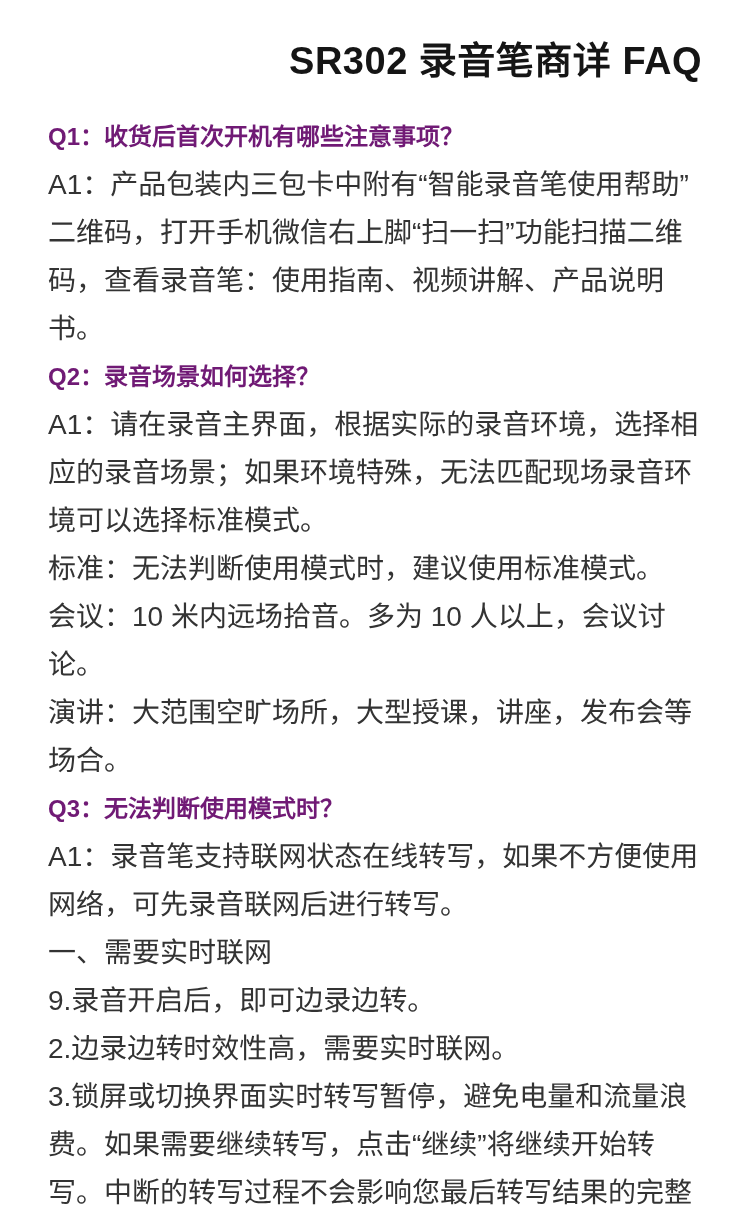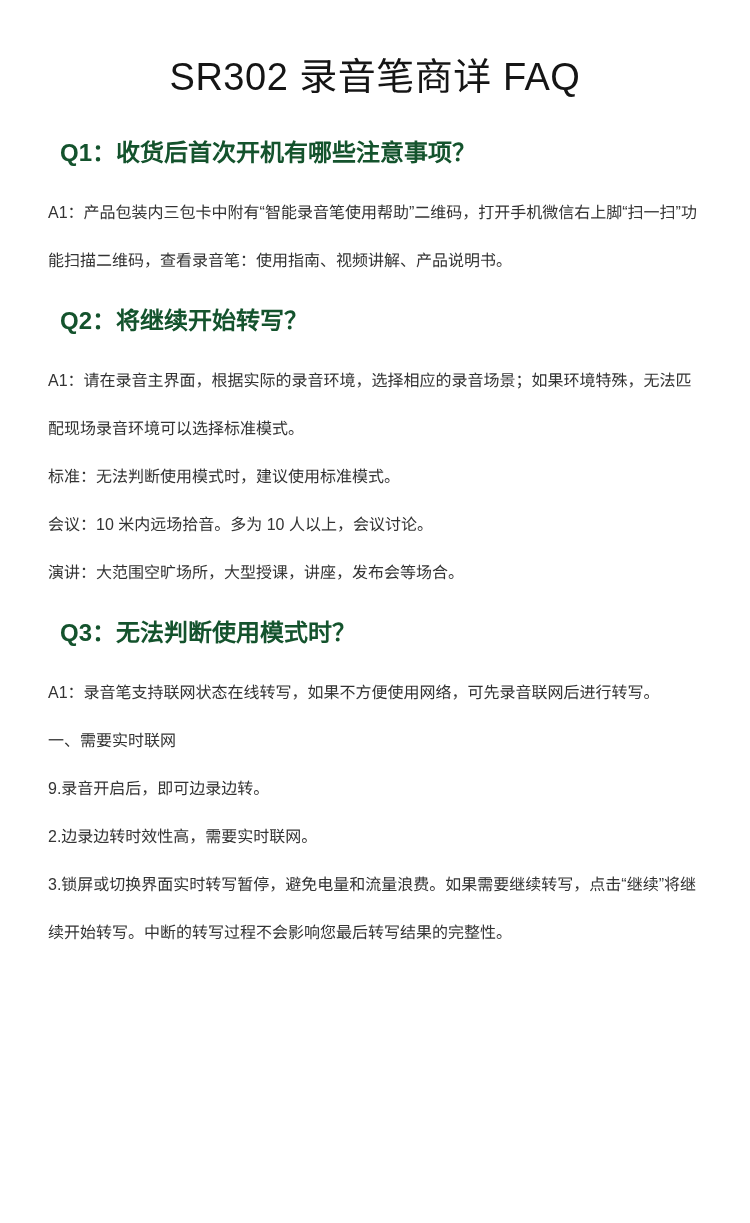--- a/index.html
+++ b/index.html
@@ -13,42 +13,42 @@
     min-height: 1223px;
     font-family: "Liberation Sans", "DejaVu Sans", sans-serif;
     -webkit-font-smoothing: antialiased;
   }
   .page {
     width: 750px;
     box-sizing: border-box;
     padding: 0 48px 20px 48px;
   }
   .doc-title {
-    margin: 16px;
+    margin: 0;
     padding-top: 34px;
     font-size: 38px;
     line-height: 1.45;
-    font-weight: 400;
-    text-align: center;
+    font-weight: 700;
+    text-align: right;
     color: #151515;
     letter-spacing: 0.5px;
   }
   .content {
     margin-top: 24px;
   }
   .q-heading {
-    margin: 12px;
+    margin: 0;
     font-size: 24px;
     line-height: 48px;
     font-weight: 700;
-    color: #14532d;
+    color: #701a75;
   }
   .answer-para {
     margin: 0;
-    font-size: 16px;
+    font-size: 28px;
     line-height: 48px;
     font-weight: 400;
     color: #333333;
     word-break: break-all;
     text-align: left;
   }
   .faq-section {
     margin: 0;
   }
 </style>
@@ -60,21 +60,21 @@
   <h1 class="doc-title">SR302 录音笔商详 FAQ</h1>
 
   <div class="content">
 
     <section class="faq-section">
       <h2 class="q-heading">Q1：收货后首次开机有哪些注意事项？</h2>
       <p class="answer-para">A1：产品包装内三包卡中附有“智能录音笔使用帮助”二维码，打开手机微信右上脚“扫一扫”功能扫描二维码，查看录音笔：使用指南、视频讲解、产品说明书。</p>
     </section>
 
     <section class="faq-section">
-      <h2 class="q-heading">Q2：将继续开始转写？</h2>
+      <h2 class="q-heading">Q2：录音场景如何选择？</h2>
       <p class="answer-para">A1：请在录音主界面，根据实际的录音环境，选择相应的录音场景；如果环境特殊，无法匹配现场录音环境可以选择标准模式。</p>
       <p class="answer-para">标准：无法判断使用模式时，建议使用标准模式。</p>
       <p class="answer-para">会议：10 米内远场拾音。多为 10 人以上，会议讨论。</p>
       <p class="answer-para">演讲：大范围空旷场所，大型授课，讲座，发布会等场合。</p>
     </section>
 
     <section class="faq-section">
       <h2 class="q-heading">Q3：无法判断使用模式时？</h2>
       <p class="answer-para">A1：录音笔支持联网状态在线转写，如果不方便使用网络，可先录音联网后进行转写。</p>
       <p class="answer-para">一、需要实时联网</p>

